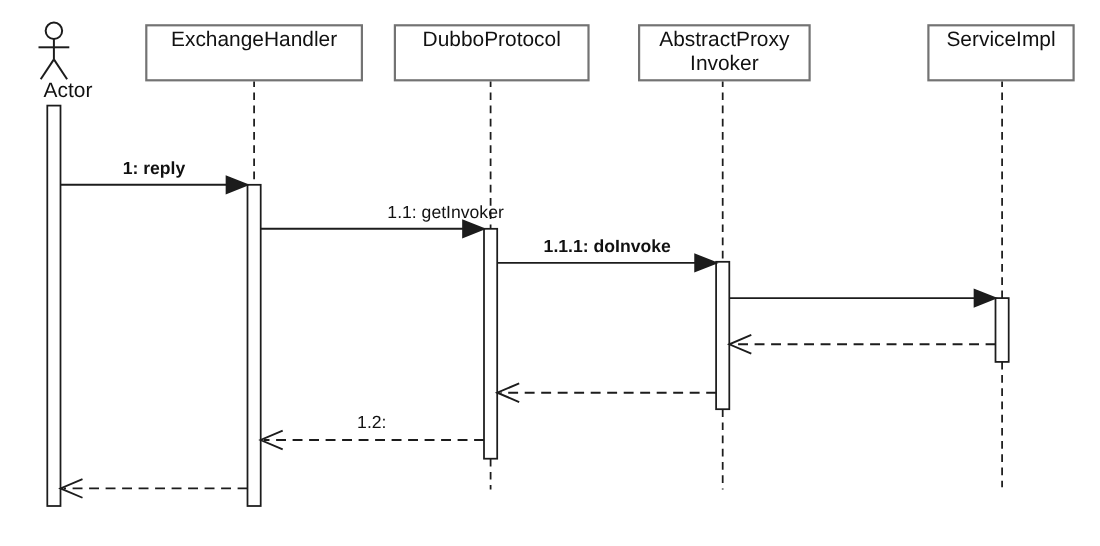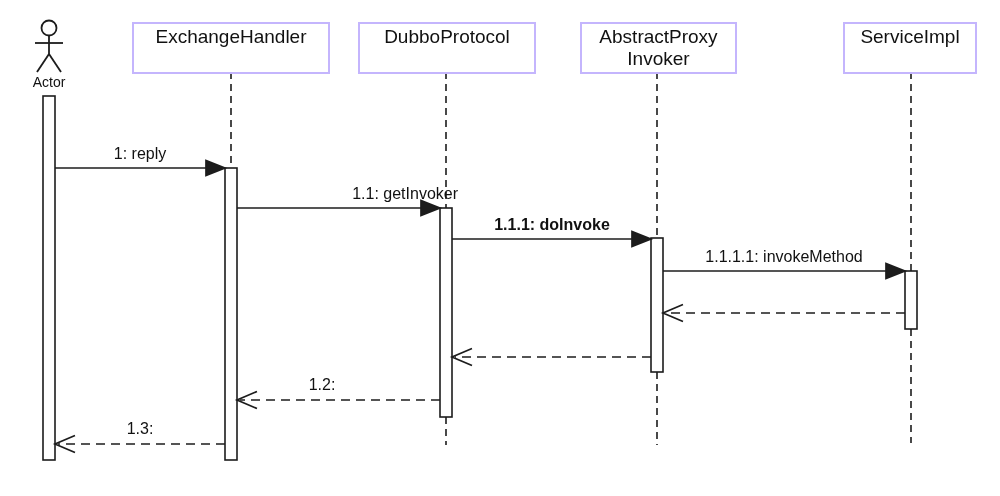--- a/index.html
+++ b/index.html
@@ -10,36 +10,36 @@
     background: #ffffff;
     font-family: "Liberation Sans", "DejaVu Sans", sans-serif;
     color: #111111;
     overflow: hidden;
   }
   .layer { position: absolute; left: 0; top: 0; }
   .pbox {
     position: absolute;
     top: 22px;
     height: 46px;
-    border: 2px solid #c4b5fd;
+    border: 2px solid #737373;
     background: #ffffff;
     box-sizing: content-box;
     text-align: center;
     font-size: 19px;
     line-height: 22px;
     padding-top: 2px;
     white-space: pre-line;
   }
   .actor-label {
     position: absolute;
     left: 14px;
     top: 72px;
     width: 70px;
-    text-align: center;
-    font-size: 14px;
+    text-align: right;
+    font-size: 19px;
     line-height: 21px;
   }
   .msg-label {
     position: absolute;
     width: 240px;
     text-align: center;
     font-size: 16px;
     line-height: 18px;
     color: #111111;
   }
@@ -120,20 +120,18 @@
 
   <div class="pbox" style="left:132px; width:194px;">ExchangeHandler</div>
 
   <div class="pbox" style="left:580px; width:153px;">AbstractProxy
 Invoker</div>
 
   <div class="pbox" style="left:358px; width:174px;">DubboProtocol</div>
 
   <div class="pbox" style="left:843px; width:130px;text-align:center;">ServiceImpl</div>
 
-  <div class="msg-label" style="left:20px;  top:145px;">1: reply</div>
+  <div class="msg-label" style="left:20px;  top:145px;font-weight:bold;">1: reply</div>
   <div class="msg-label" style="left:218px; top:185px;text-align:right;">1.1: getInvoker</div>
   <div class="msg-label" style="left:432px; top:216px;font-weight:bold;">1.1.1: doInvoke</div>
-  <div class="msg-label" style="left:664px; top:248px;">1.1.1.1: invokeMethod</div>
-  <div class="msg-label" style="left:202px; top:376px;">1.2:</div>
-  <div class="msg-label" style="left:20px;  top:420px;">1.3:</div>
+  <div class="msg-label" style="left:218px; top:376px;">1.2:</div>
 
 </div>
 
 </body></html>

